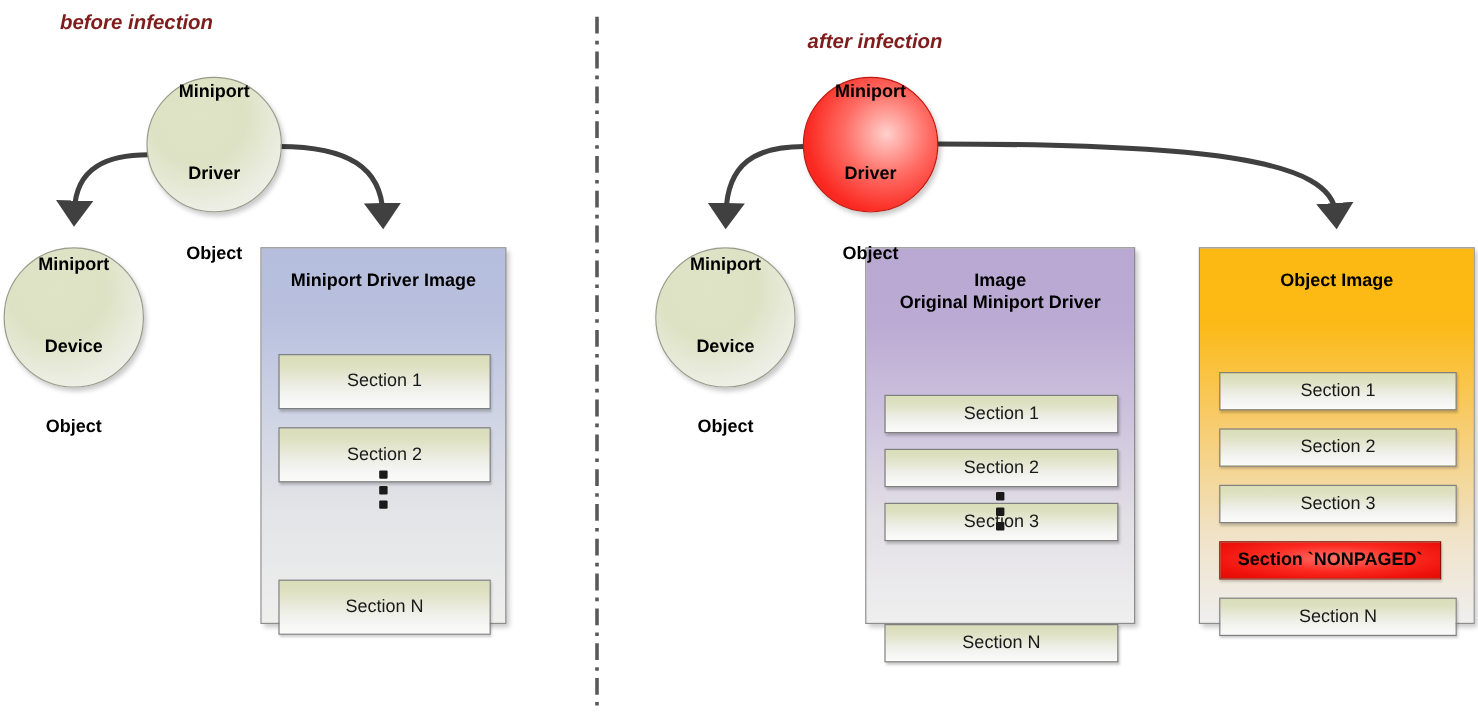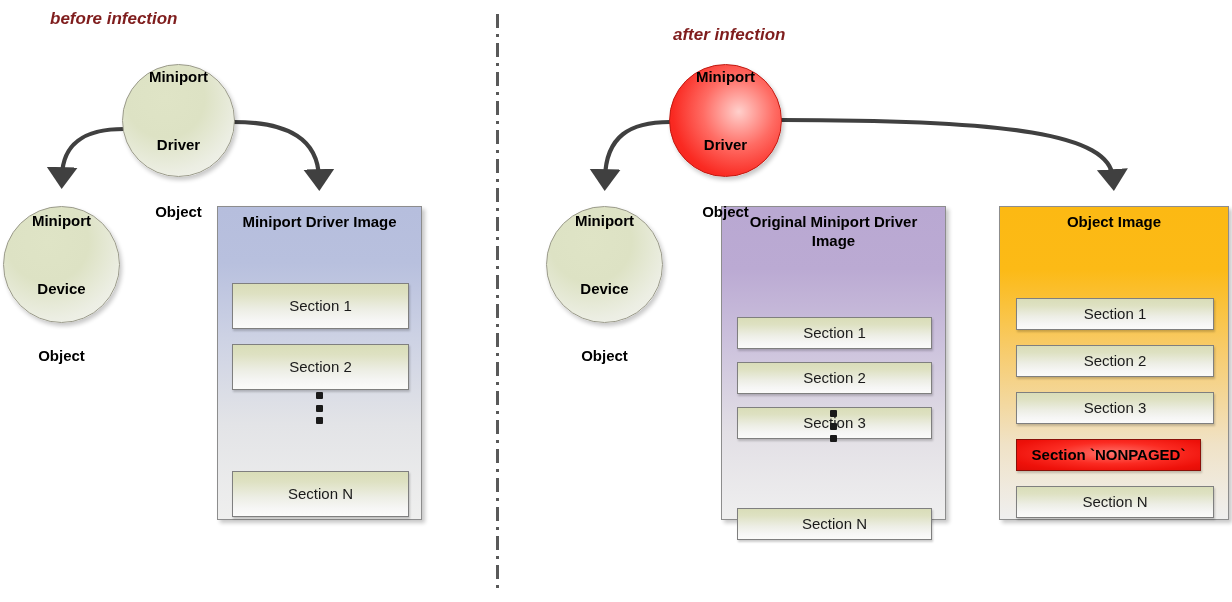--- a/index.html
+++ b/index.html
@@ -71,21 +71,21 @@
   }
   .box-orange {
     background: linear-gradient(to bottom, #fcb913 0%, #fcba16 20%, #f7cd72 48%, #f0e2c6 76%, #efefef 100%);
   }
   .box-title {
     text-align: center;
     font-weight: bold;
     font-size: 15px;
     color: #000000;
     line-height: 1.26;
-    padding-top: 6px;
+    padding-top: 18px;
   }
   .section-list {
     position: relative;
   }
   .section-box {
     position: absolute;
     box-sizing: border-box;
     border: 1px solid #7f7f7f;
     background: linear-gradient(to bottom, #d9ddb8 0%, #dee1c2 22%, #edeee5 58%, #f6f6f5 82%, #fbfbfa 100%);
     box-shadow: 1px 2px 2px rgba(0,0,0,0.20);
@@ -187,22 +187,22 @@
   </div>
 
   <div class="node-circle circle-olive" style="left:546px; top:206px; width:117px; height:117px;">
     <span>Miniport</span>
     <span>Device</span>
     <span>Object</span>
   </div>
 
   <div class="image-box box-purple" style="left:721px; top:206px; width:225px; height:314px;">
     <div class="box-title">
+      <div>Image</div>
       <div>Original Miniport Driver</div>
-      <div>Image</div>
     </div>
     <div class="section-list">
       <div class="section-box" style="left:15px; top:66px; width:195px; height:32px;">Section 1</div>
       <div class="section-box" style="left:15px; top:111px; width:195px; height:32px;">Section 2</div>
       <div class="section-box" style="left:15px; top:156px; width:195px; height:32px;">Section 3</div>
       <div class="section-box" style="left:15px; top:257px; width:195px; height:32px;">Section N</div>
     </div>
   </div>
 
   <div class="ellipsis-dots" style="left:830px; top:410px; width:7px; height:32px;">

